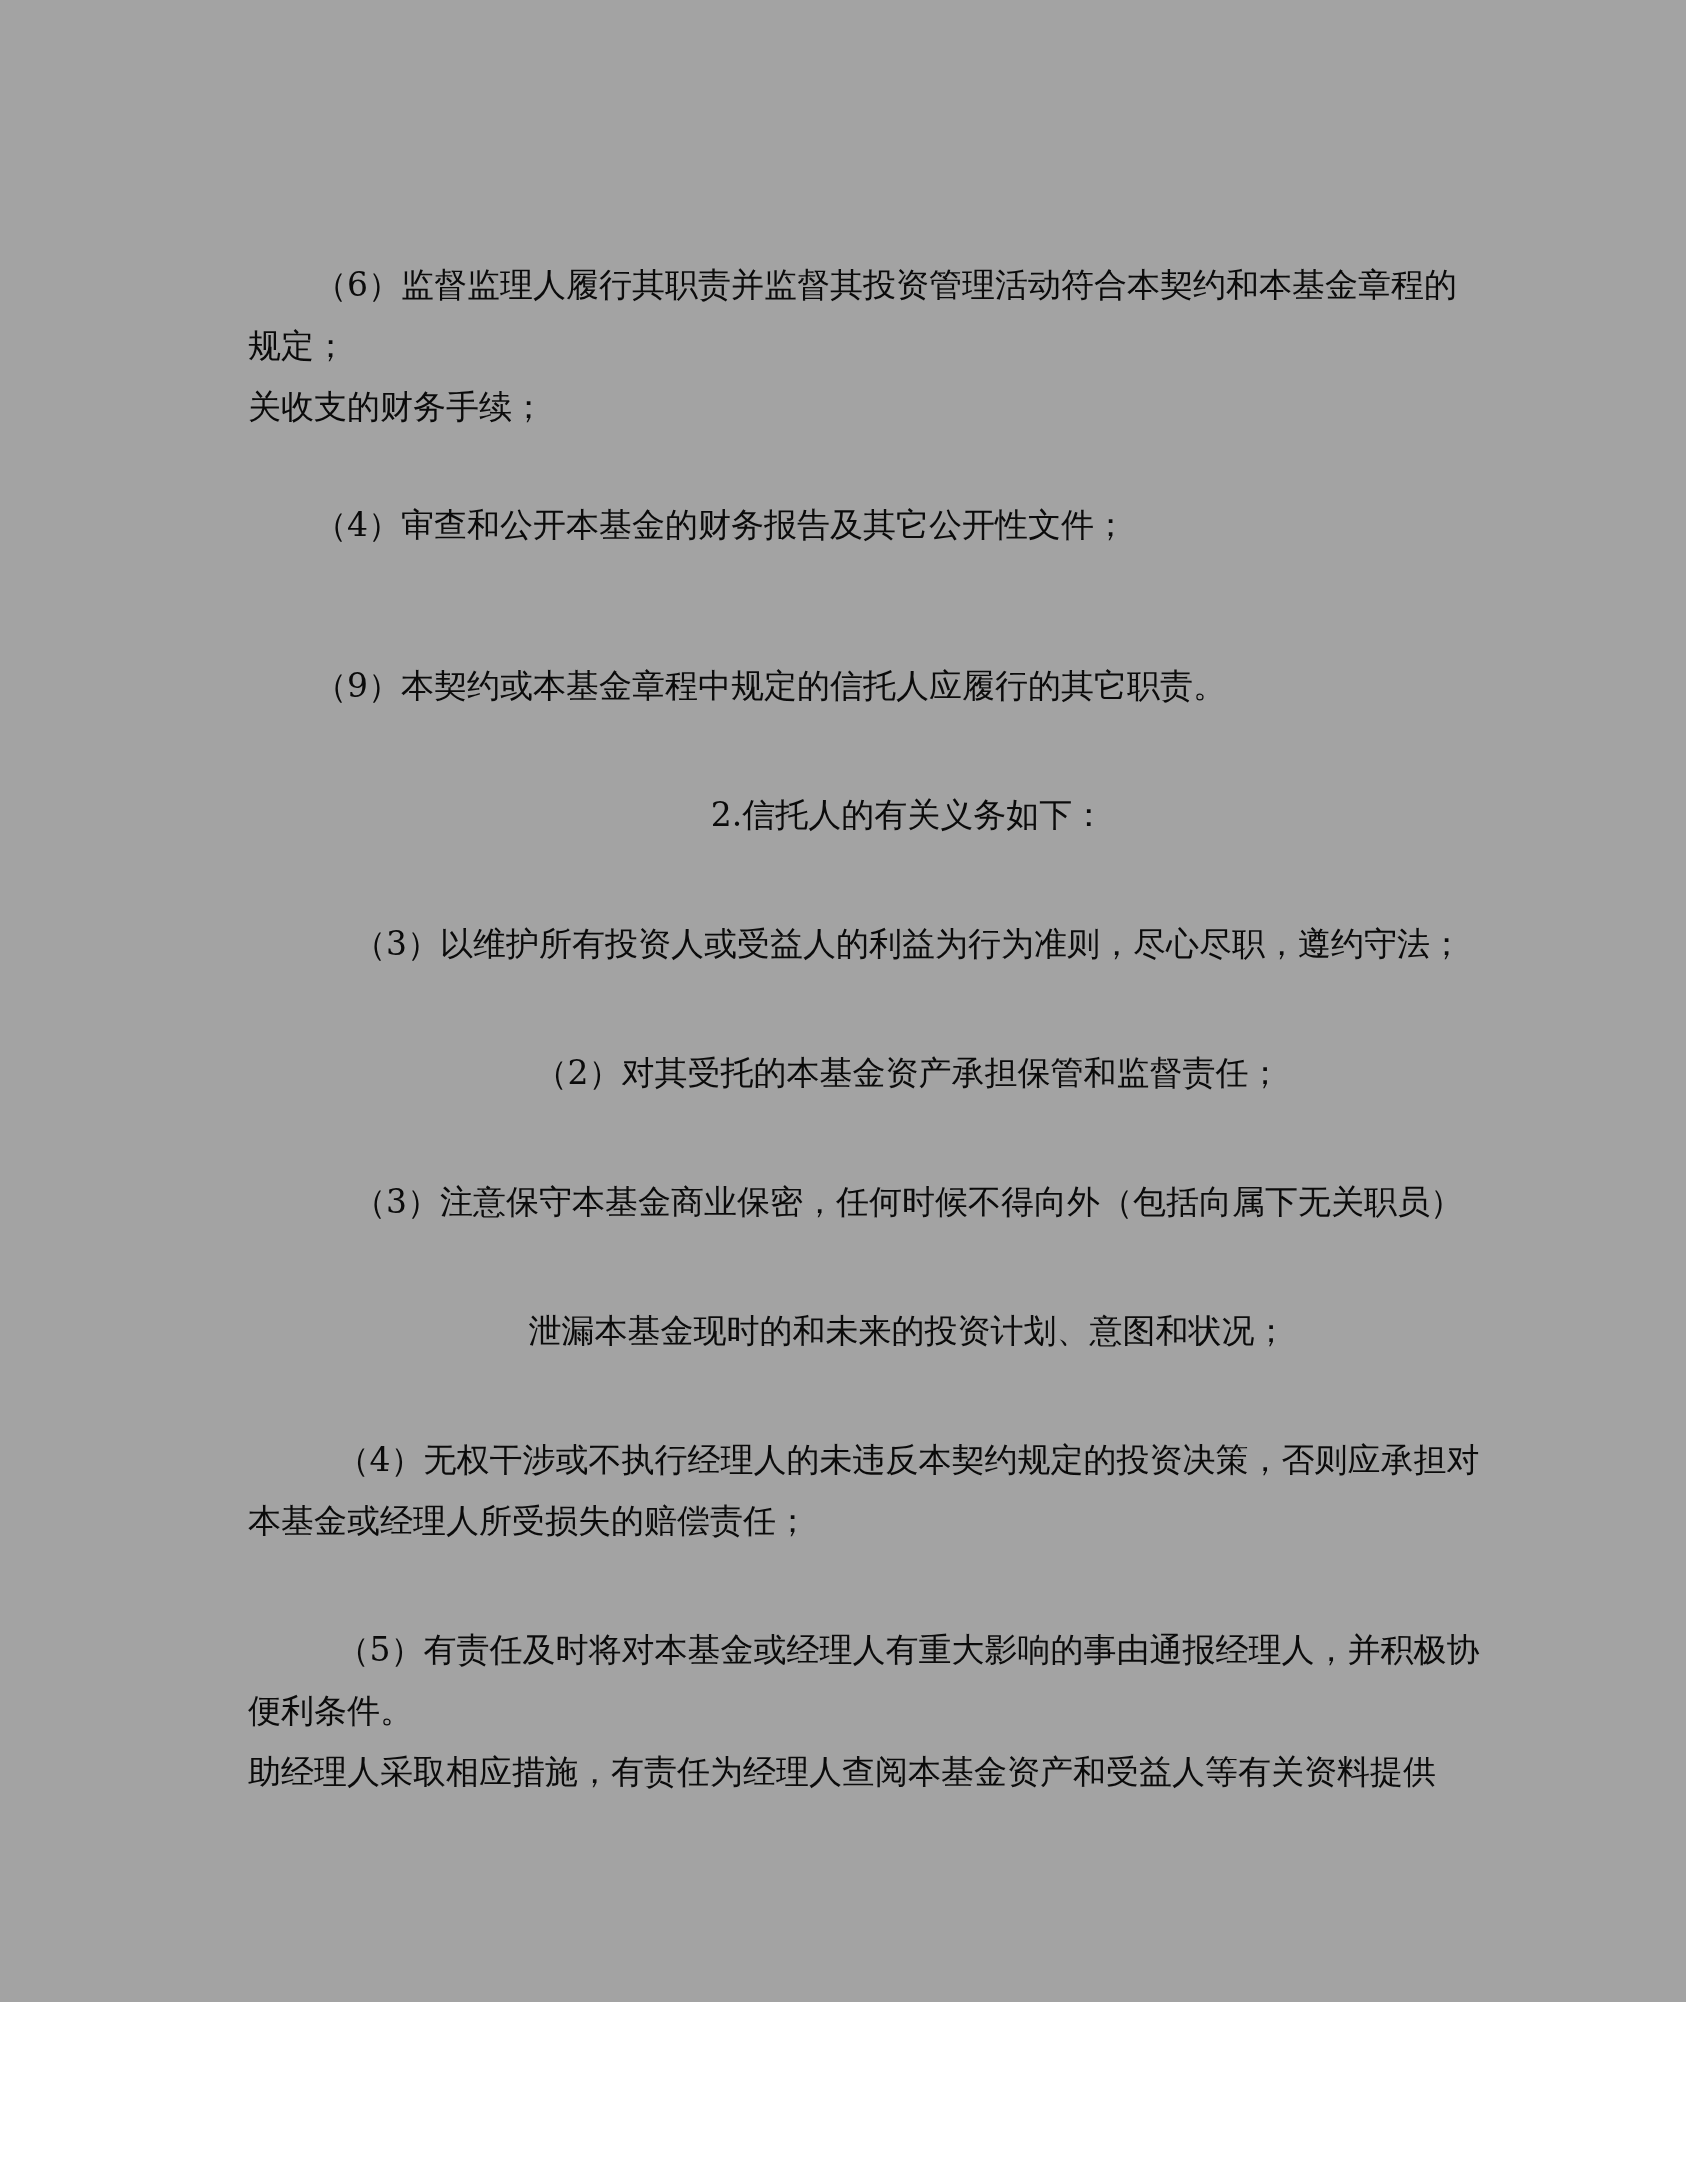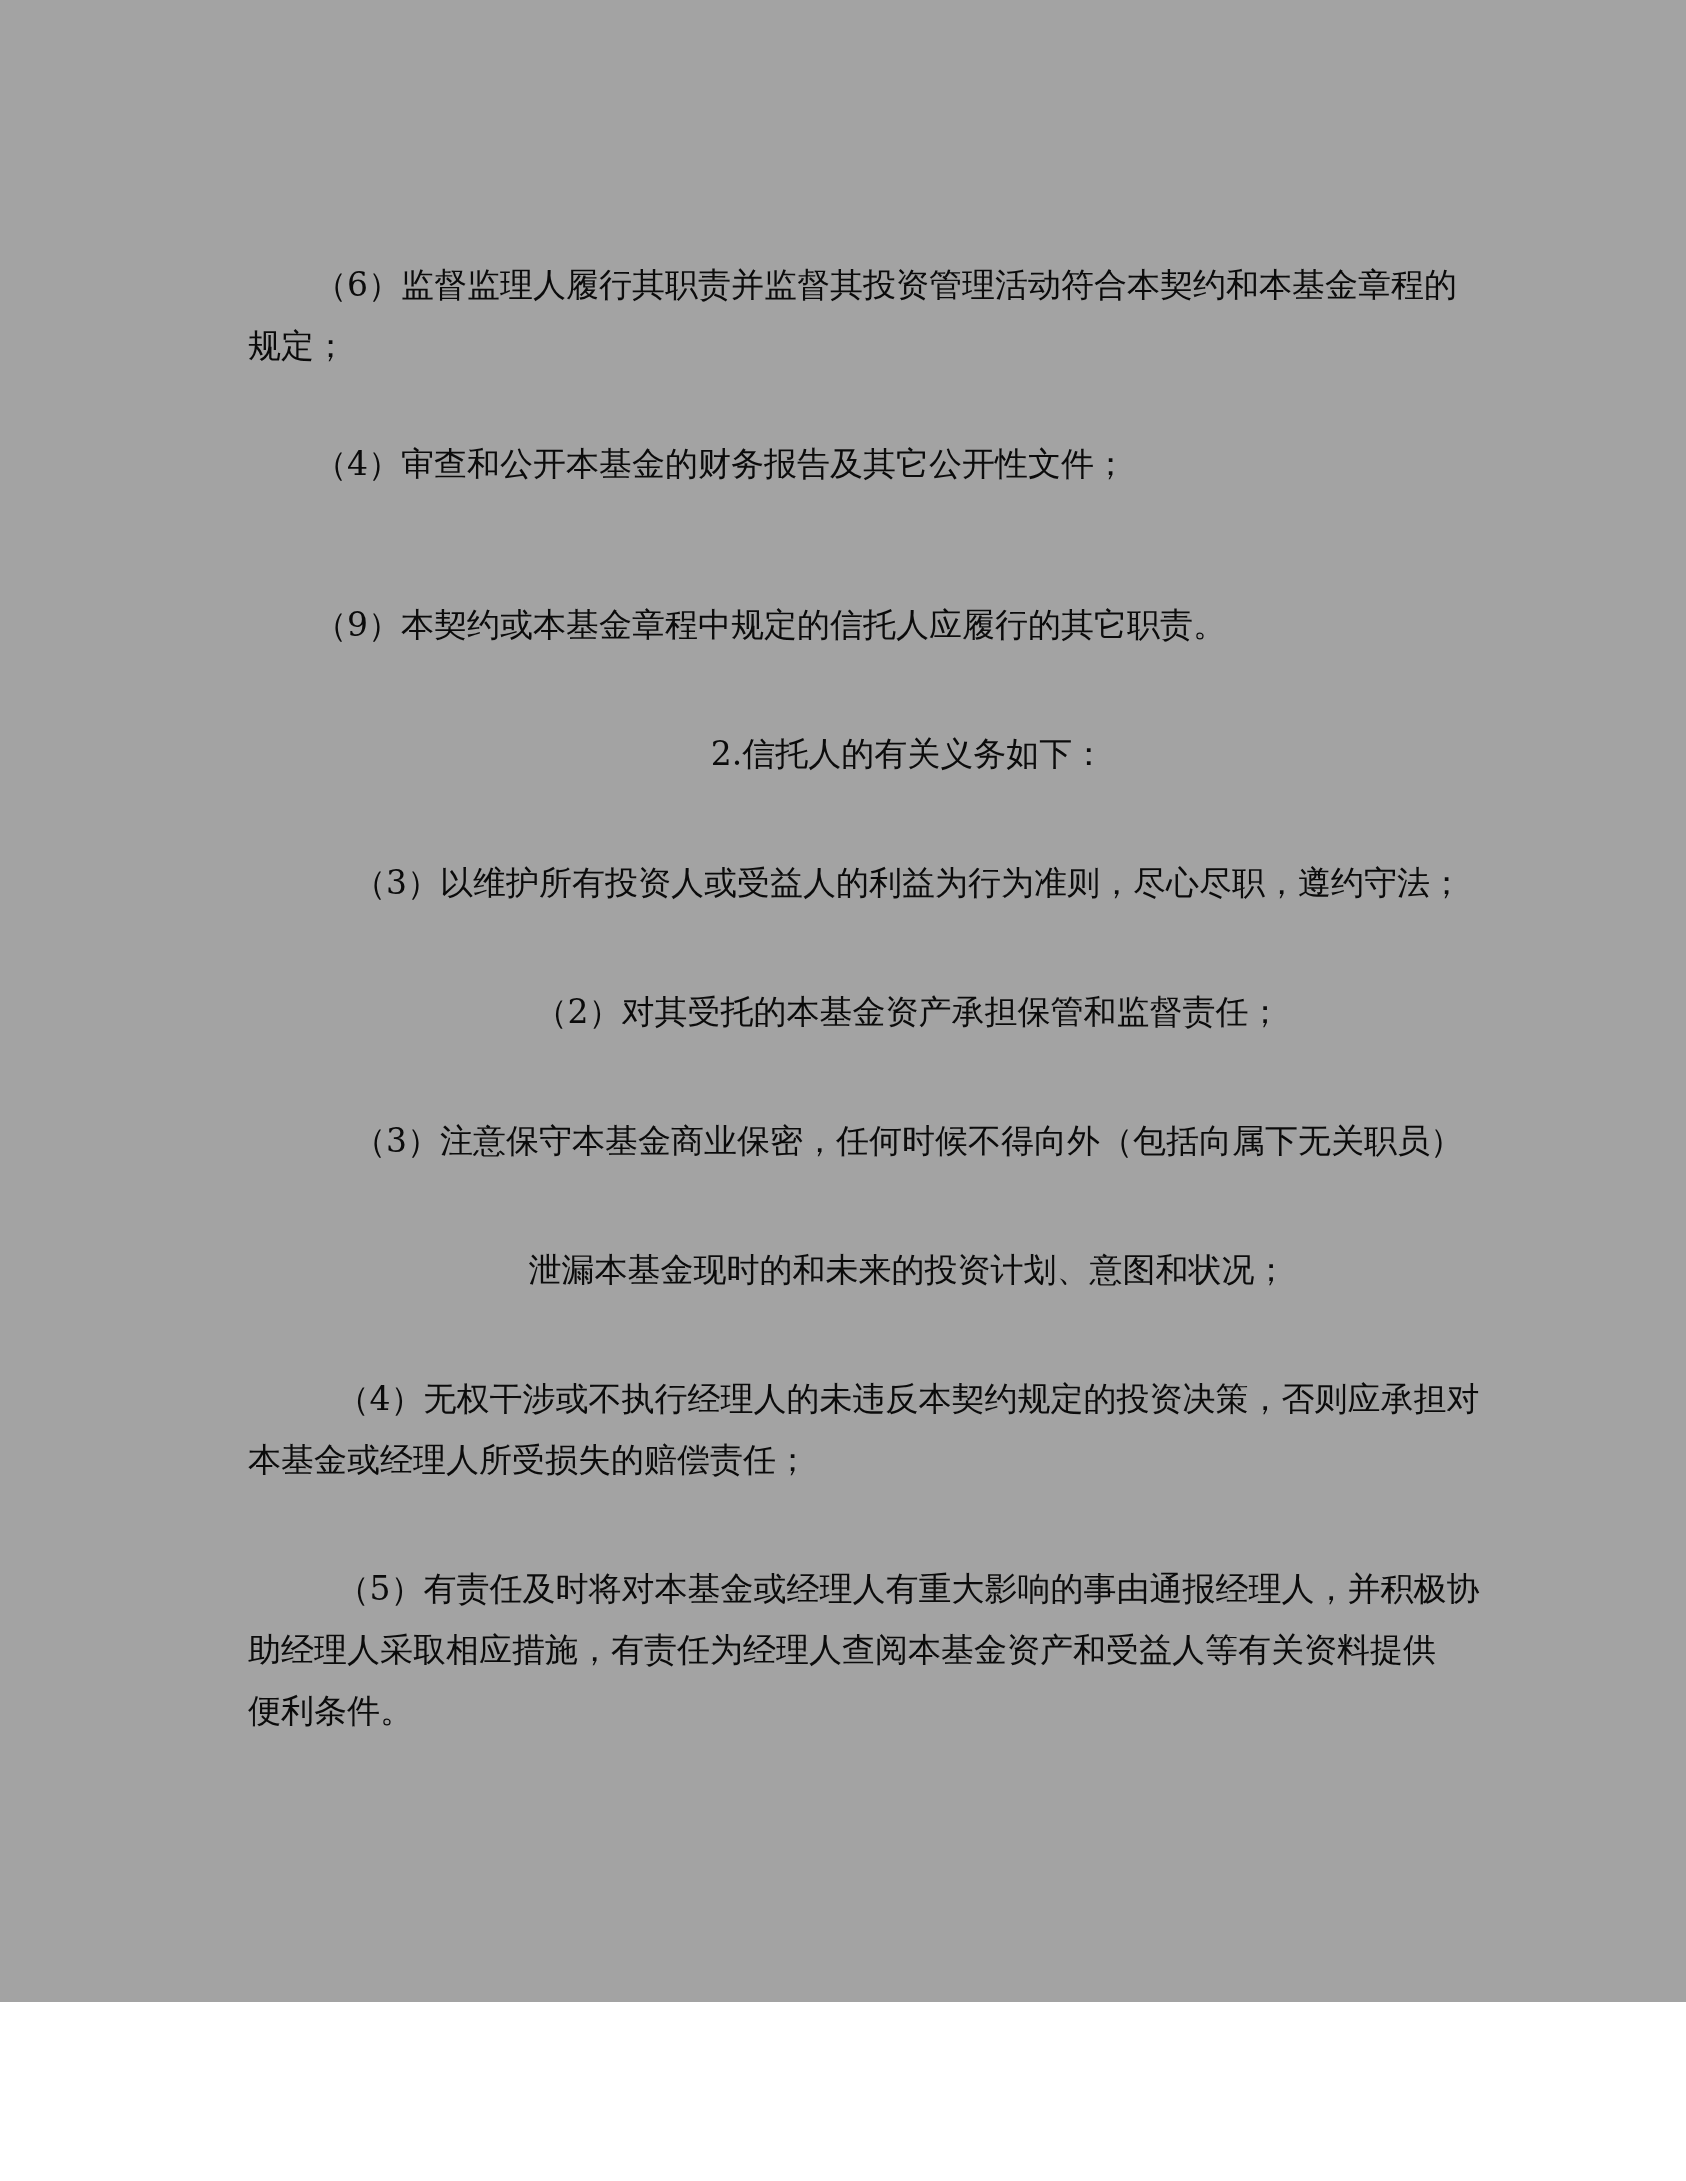--- a/index.html
+++ b/index.html
@@ -30,26 +30,27 @@
   .gap1 { margin-top: 57px; }
   .gap2 { margin-top: 68px; text-align: center; }
   .gap3 { margin-top: 100px; }
 </style>
 </head>
 <body>
 
 <div class="page">
   <div class="line indent">（6）监督监理人履行其职责并监督其投资管理活动符合本契约和本基金章程的</div>
   <div class="line">规定；</div>
+  <div class="line">关收支的财务手续；</div>
   <div class="line indent gap1">（4）审查和公开本基金的财务报告及其它公开性文件；</div>
   <div class="line indent gap3">（9）本契约或本基金章程中规定的信托人应履行的其它职责。</div>
   <div class="line indent gap2">2.信托人的有关义务如下：</div>
   <div class="line indent gap2">（3）以维护所有投资人或受益人的利益为行为准则，尽心尽职，遵约守法；</div>
   <div class="line indent gap2">（2）对其受托的本基金资产承担保管和监督责任；</div>
   <div class="line indent gap2">（3）注意保守本基金商业保密，任何时候不得向外（包括向属下无关职员）</div>
   <div class="line indent gap2">泄漏本基金现时的和未来的投资计划、意图和状况；</div>
   <div class="line indent gap2">（4）无权干涉或不执行经理人的未违反本契约规定的投资决策，否则应承担对</div>
   <div class="line">本基金或经理人所受损失的赔偿责任；</div>
   <div class="line indent gap2">（5）有责任及时将对本基金或经理人有重大影响的事由通报经理人，并积极协</div>
+  <div class="line">便利条件。</div>
   <div class="line">助经理人采取相应措施，有责任为经理人查阅本基金资产和受益人等有关资料提供</div>
-  <div class="line">便利条件。</div>
 </div>
 
 
 </body></html>

